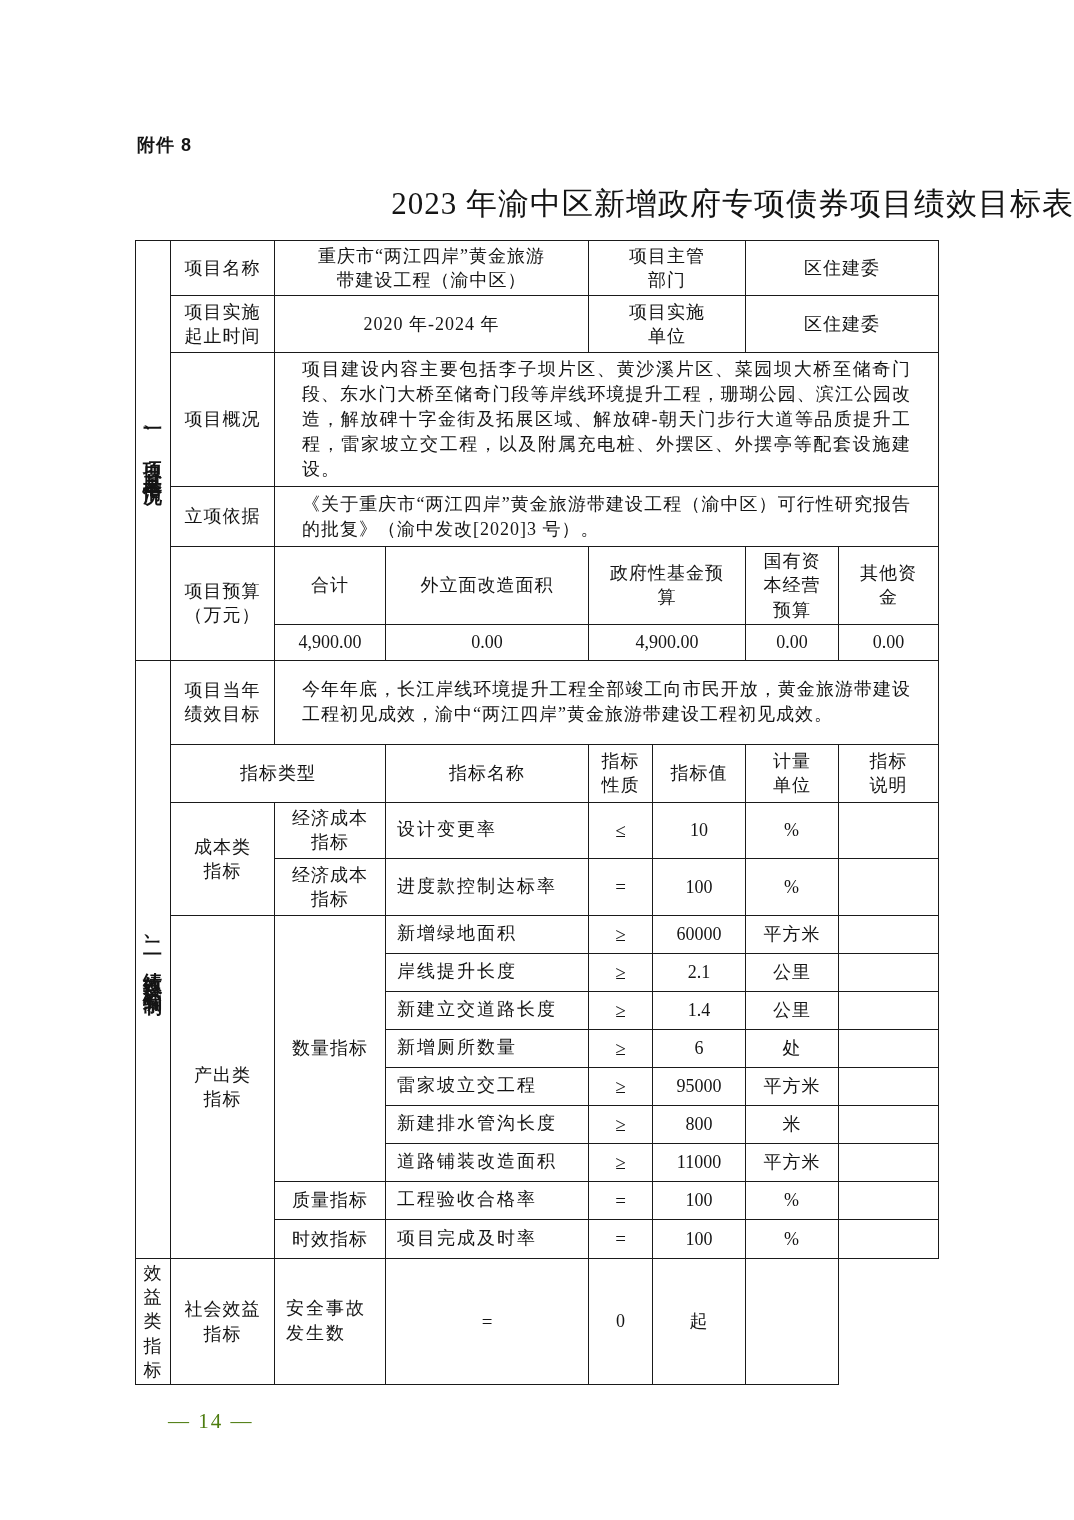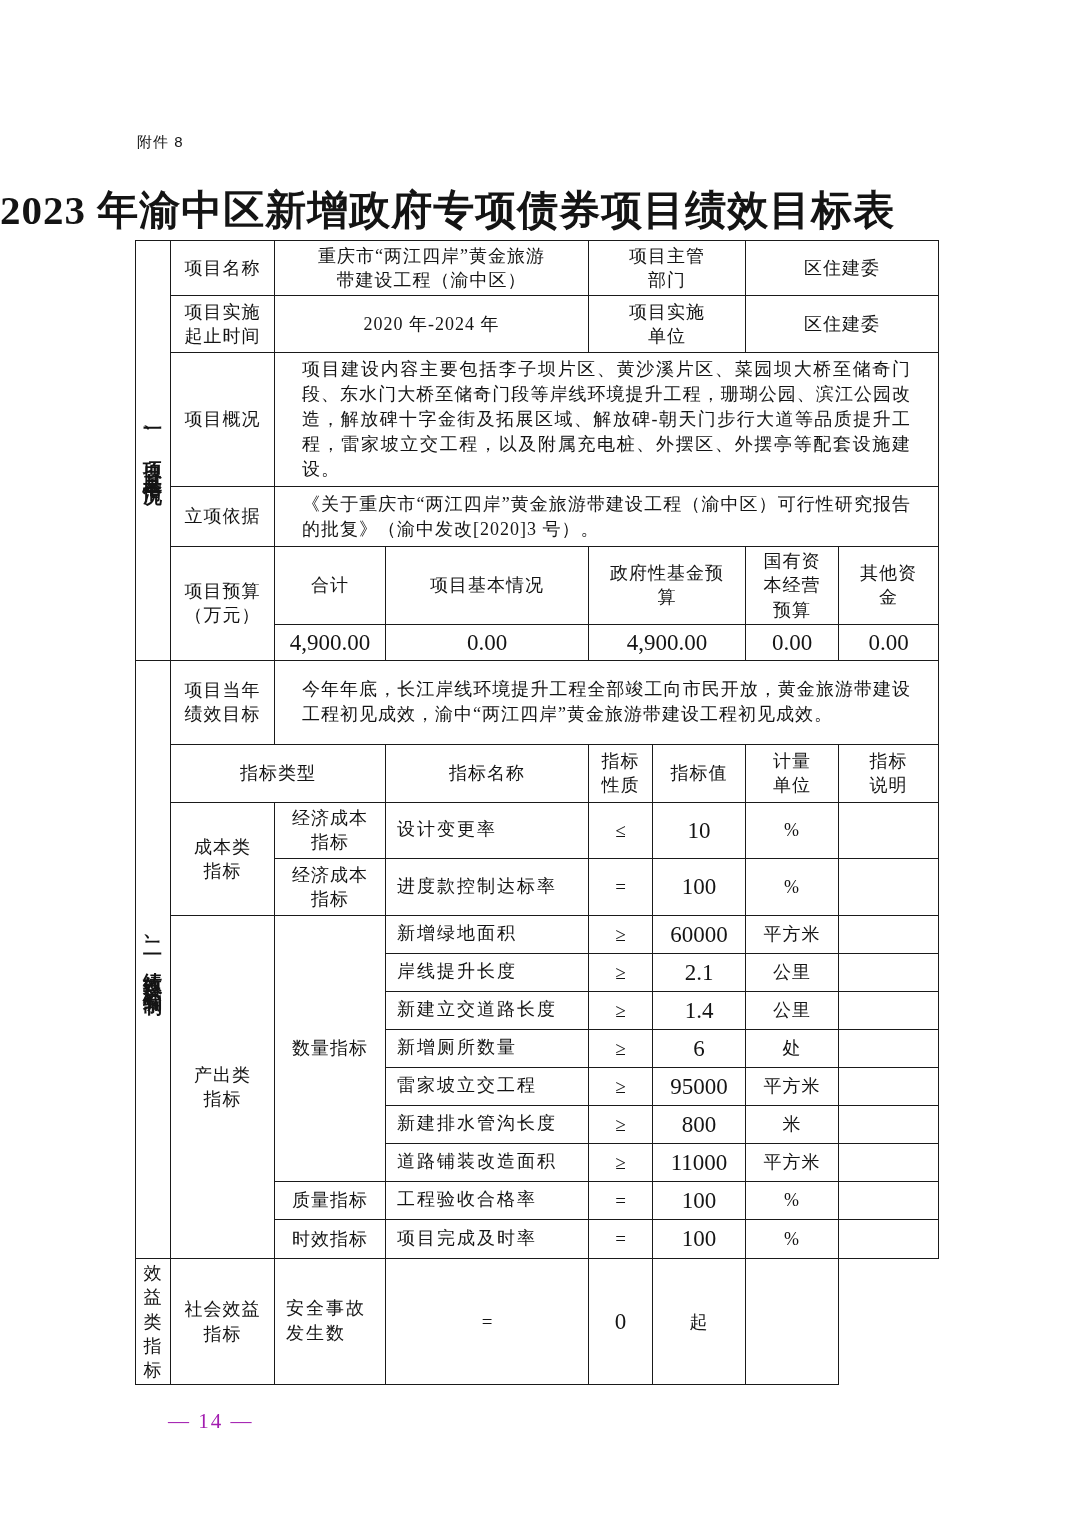--- a/index.html
+++ b/index.html
@@ -5,53 +5,53 @@
   * { margin:0; padding:0; box-sizing:border-box; }
   html, body { background:#ffffff; }
   body {
     width:1074px; height:1520px; position:relative;
     font-family:"Liberation Serif","DejaVu Serif",serif;
     color:#141414;
   }
   .attachment {
     position:absolute; left:137px; top:133px;
     font-family:"Liberation Sans","DejaVu Sans",sans-serif;
-    font-weight:normal; font-size:15px; letter-spacing:1px;
+    font-weight:bold; font-size:18px; letter-spacing:1px;
   }
   .doc-title {
     position:absolute; left:0; top:183px; width:100%;
-    text-align:left; font-weight:bold; font-size:41px; letter-spacing:1px;
+    text-align:right; font-weight:normal; font-size:31px; letter-spacing:1px;
   }
   table.main-table {
     position:absolute; left:135px; top:240px;
     border-collapse:collapse; table-layout:fixed; width:803px;
   }
   td {
     border:1px solid #1a1a1a;
     text-align:center; vertical-align:middle;
     font-size:18px; line-height:1.35;
     white-space:pre-line; padding:2px 4px;
     letter-spacing:1px; overflow:hidden;
   }
   td.para {
     text-align:justify; text-align-last:left;
     padding:4px 27px; line-height:25px; letter-spacing:1px;
   }
   td.name-cell { text-align:left; padding-left:11px; letter-spacing:2px;font-family:Liberation Mono, monospace; }
-  td.num-cell  { font-size:23px; letter-spacing:0; }
+  td.num-cell  { font-size:18px; letter-spacing:0; }
   td.sym-cell  { font-size:19px; letter-spacing:0; }
   td.sidebar-cell { padding:0; }
   .v-label {
     writing-mode:vertical-rl; text-orientation:upright;
     display:inline-block; font-weight:bold; font-size:19px;
     letter-spacing:5px; line-height:33px;
   }
   .page-num {
     position:absolute; left:168px; top:1409px;
-    font-size:21px; letter-spacing:2px; color:#a21caf;
+    font-size:21px; letter-spacing:2px; color:#4d7c0f;
   }
 </style>
 </head>
 <body>
 
 <div class="attachment">附件 8</div>
 <div class="doc-title">2023 年渝中区新增政府专项债券项目绩效目标表</div>
 
 <table class="main-table">
   <colgroup>
@@ -88,21 +88,21 @@
     <td colspan="6" class="para">项目建设内容主要包括李子坝片区、黄沙溪片区、菜园坝大桥至储奇门段、东水门大桥至储奇门段等岸线环境提升工程，珊瑚公园、滨江公园改造，解放碑十字金街及拓展区域、解放碑-朝天门步行大道等品质提升工程，雷家坡立交工程，以及附属充电桩、外摆区、外摆亭等配套设施建设。</td>
   </tr>
   <tr style="height:60px">
     <td>立项依据</td>
     <td colspan="6" class="para">《关于重庆市“两江四岸”黄金旅游带建设工程（渝中区）可行性研究报告的批复》（渝中发改[2020]3 号）。</td>
   </tr>
   <tr style="height:73px">
     <td rowspan="2">项目预算
 （万元）</td>
     <td>合计</td>
-    <td>项目基本情况</td>
+    <td>外立面改造面积</td>
     <td colspan="2">政府性基金预
 算</td>
     <td>国有资
 本经营
 预算</td>
     <td>其他资
 金</td>
   </tr>
   <tr style="height:36px">
     <td class="num-cell">4,900.00</td>

